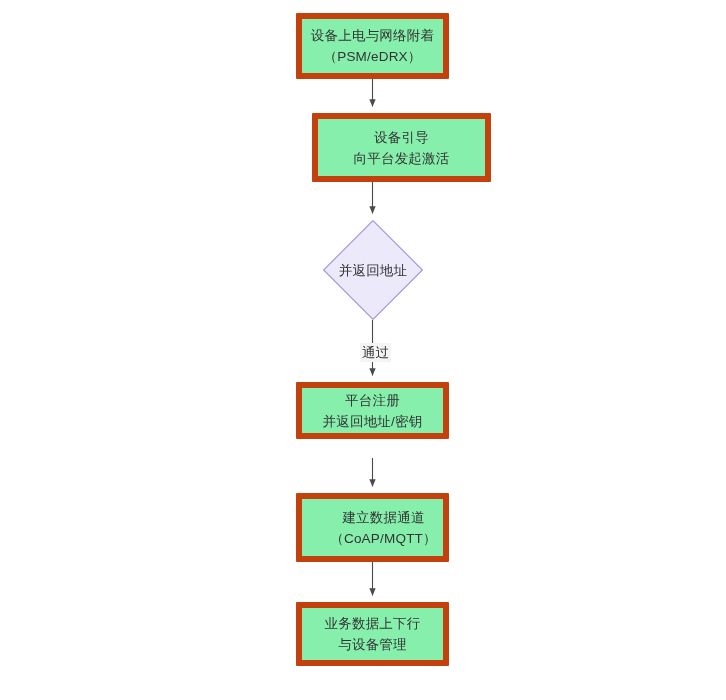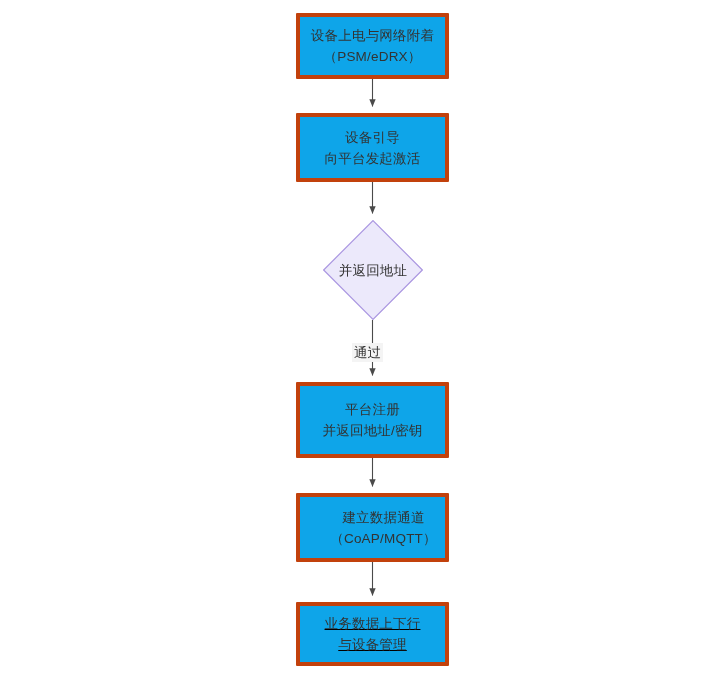--- a/index.html
+++ b/index.html
@@ -39,22 +39,22 @@
   .node {
     position: absolute;
     box-sizing: border-box;
     display: flex;
     align-items: center;
     justify-content: center;
     text-align: center;
   }
 
   .node-rect {
-    background: #0ea5e9;
-    border: 4px solid #c2410c;
+    background: #86efac;
+    border: 6px solid #c2410c;
     border-radius: 1px;
   }
 
   .node-label {
     color: #333333;
     font-size: 13.5px;
     line-height: 21px;
     letter-spacing: 0.2px;
     white-space: pre-line;
     user-select: none;
@@ -110,42 +110,42 @@
     <line x1="372.5" y1="458" x2="372.5" y2="486.5" stroke="#4a4a4a" stroke-width="1.1" marker-end="url(#arrowhead)"></line>
 
     <line x1="372.5" y1="562" x2="372.5" y2="595.5" stroke="#4a4a4a" stroke-width="1.1" marker-end="url(#arrowhead)"></line>
   </svg>
 
   <div class="node node-rect" style="left:296px; top:13px; width:153px; height:66px;">
     <div class="node-label">设备上电与网络附着
 （PSM/eDRX）</div>
   </div>
 
-  <div class="node node-rect" style="left:296px; top:113px; width:153px; height:69px;">
+  <div class="node node-rect" style="left:312px; top:113px; width:179px; height:69px;">
     <div class="node-label">设备引导
 向平台发起激活</div>
   </div>
 
   <div class="node node-diamond" style="left:323px; top:220px; width:100px; height:100px;">
     <svg class="diamond-shape" viewBox="0 0 100 100" preserveAspectRatio="none" xmlns="http://www.w3.org/2000/svg">
       <polygon points="50,0.6 99.4,50 50,99.4 0.6,50" fill="#ece9fb" stroke="#a995e0" stroke-width="1.2"></polygon>
     </svg>
     <div class="node-label">并返回地址</div>
   </div>
 
-  <div class="edge-label" style="left:352px; top:343px;">通过</div>
+  <div class="edge-label" style="left:360px; top:343px;">通过</div>
 
-  <div class="node node-rect" style="left:296px; top:382px; width:153px; height:76px;">
+  <div class="node node-rect" style="left:296px; top:382px; width:153px; height:57px;">
     <div class="node-label">平台注册
 并返回地址/密钥</div>
   </div>
 
   <div class="node node-rect" style="left:296px; top:493px; width:153px; height:69px;padding-left:22px;">
     <div class="node-label">建立数据通道
 （CoAP/MQTT）</div>
   </div>
 
-  <div class="node node-rect" style="left:296px; top:602px; width:153px; height:64px;text-decoration:underline;">
+  <div class="node node-rect" style="left:296px; top:602px; width:153px; height:64px;">
     <div class="node-label">业务数据上下行
 与设备管理</div>
   </div>
 
 </div>
 
 </body></html>

